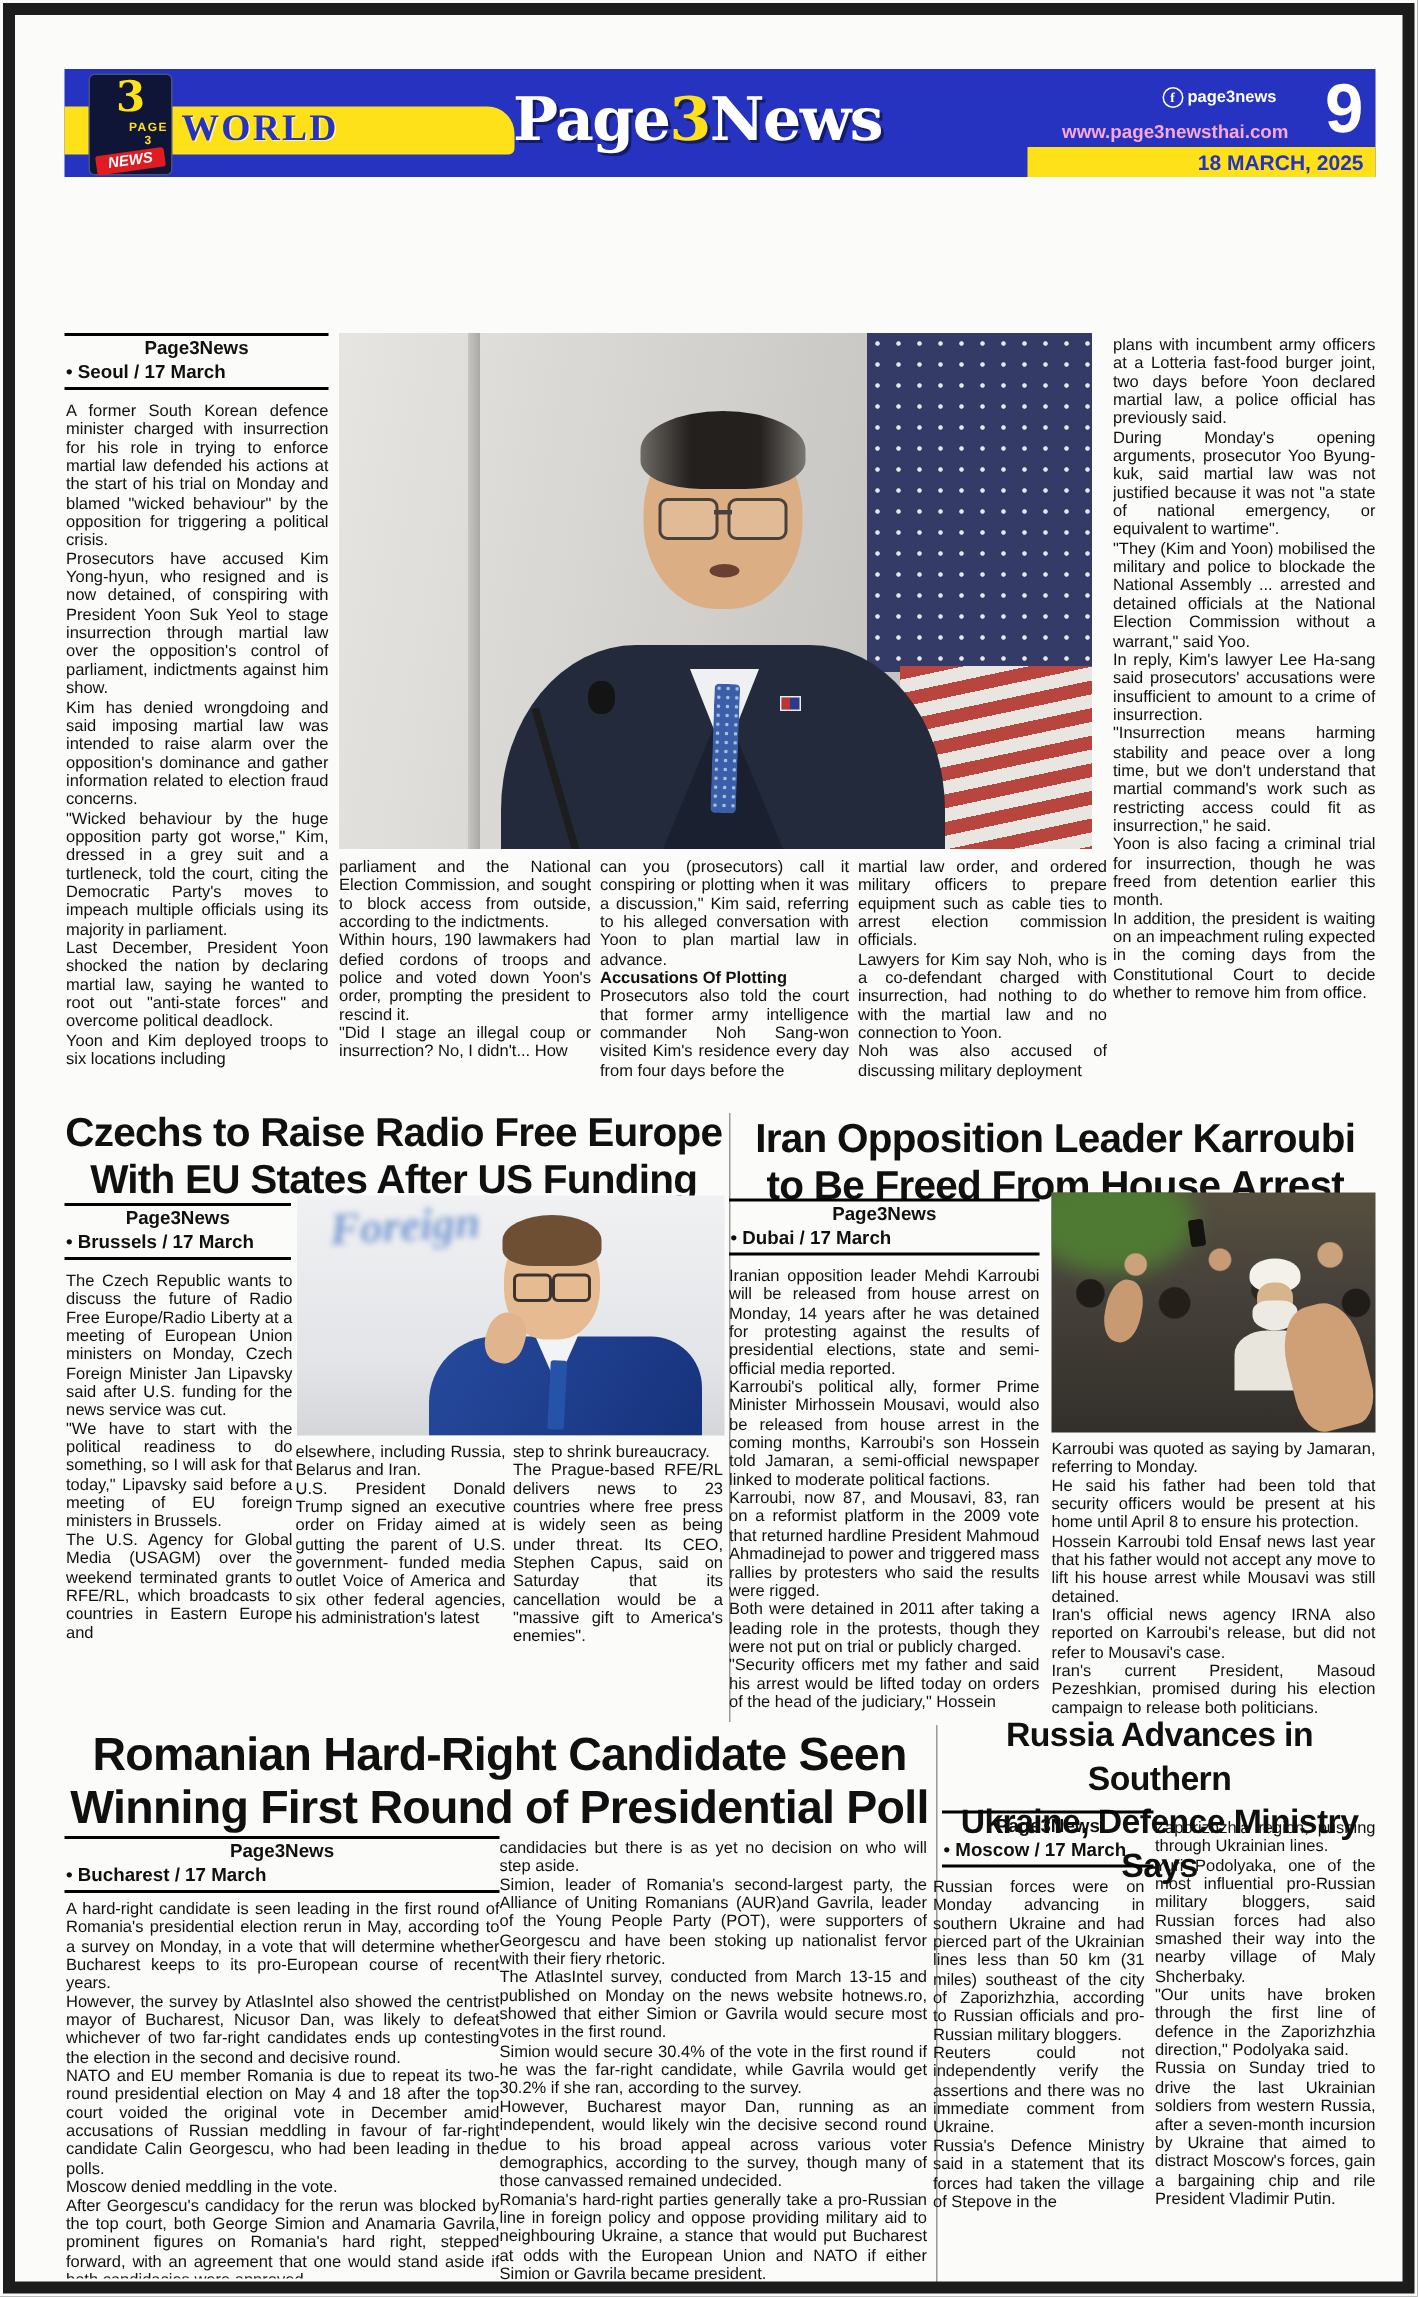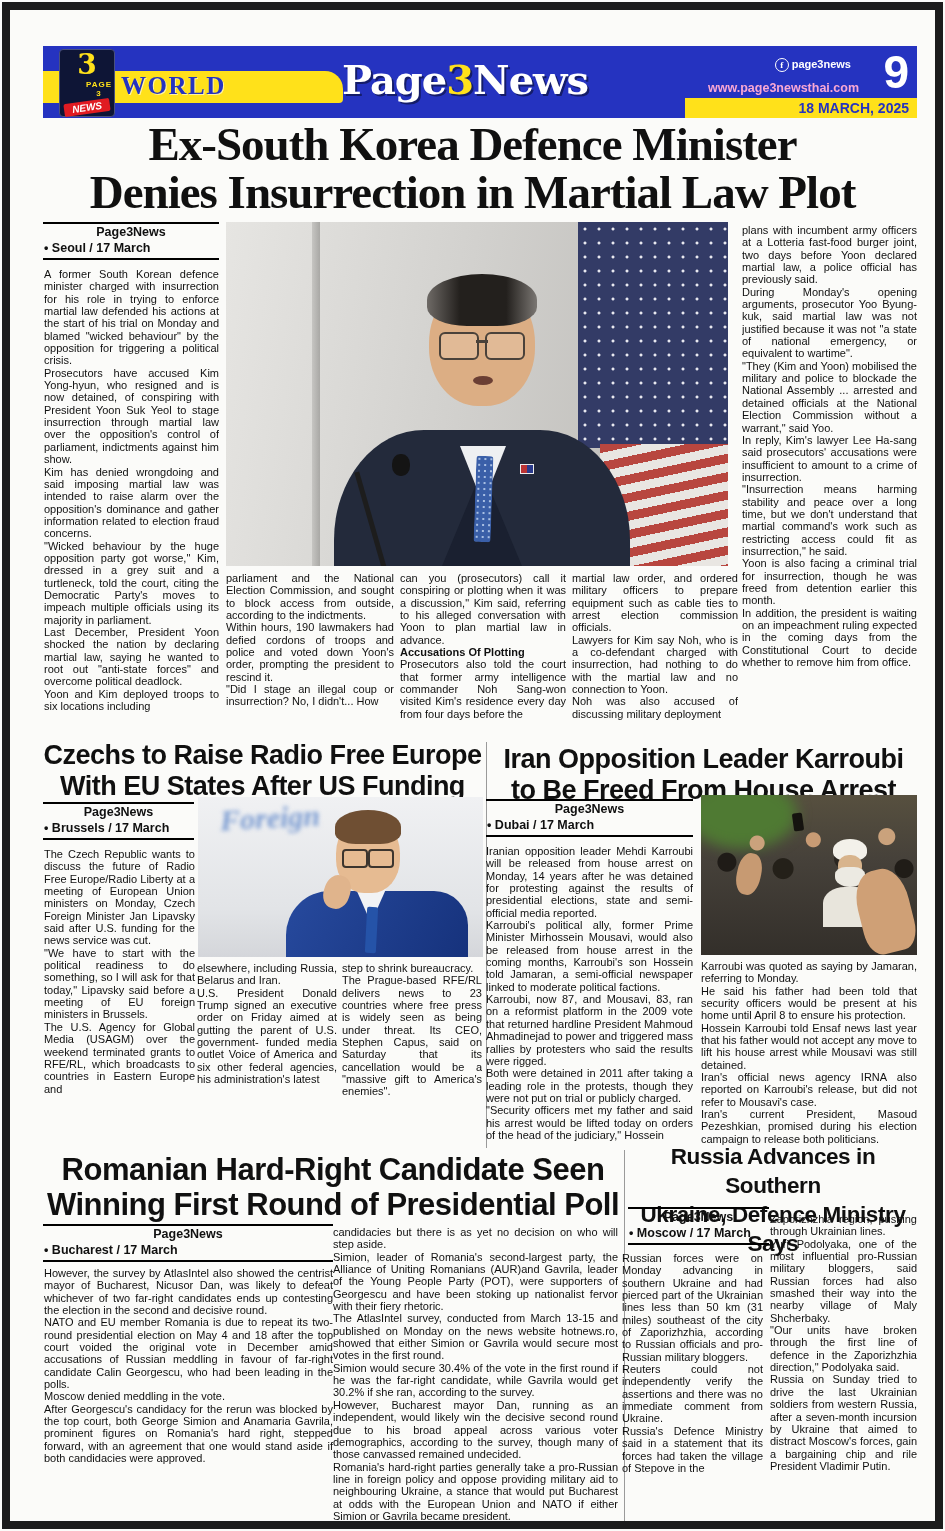--- a/index.html
+++ b/index.html
@@ -130,24 +130,20 @@
       <div class="mh-logo-news">NEWS</div>
     </div>
     <div class="mh-section">WORLD</div>
     <div class="mh-title"><span>Page</span><span class="t3">3</span><span>News</span></div>
     <div class="mh-social"><span class="fb">f</span><span>page3news</span></div>
     <div class="mh-site">www.page3newsthai.com</div>
     <div class="mh-num">9</div>
     <div class="mh-date">18 MARCH, 2025</div>
   </header>
 
-  <h1 class="hl lead-hl">
-    <span>Ex-South Korea Defence Minister</span>
-    <span>Denies Insurrection in Martial Law Plot</span>
-  </h1>
   <div class="byline bl-lead">
     <div class="src">Page3News</div>
     <div class="dl">•   Seoul   /  17  March</div>
   </div>
 
   <div class="photo lead-photo">
     <div class="lp-doorline"></div>
     <div class="lp-flag-stars"></div>
     <div class="lp-flag-stripes"></div>
     <div class="lp-suit"></div>
@@ -271,20 +267,21 @@
 
   <h2 class="hl ro-hl">
     <span>Romanian Hard-Right Candidate Seen</span>
     <span>Winning First Round of Presidential Poll</span>
   </h2>
   <div class="byline bl-ro">
     <div class="src">Page3News</div>
     <div class="dl">•  Bucharest  /  17  March</div>
   </div>
   <div class="col ro1">
+      <p>A hard-right candidate is seen leading in the first round of Romania's presidential election rerun in May, according to a survey on Monday, in a vote that will determine whether Bucharest keeps to its pro-European course of recent years.</p>
       <p>However, the survey by AtlasIntel also showed the centrist mayor of Bucharest, Nicusor Dan, was likely to defeat whichever of two far-right candidates ends up contesting the election in the second and decisive round.</p>
       <p>NATO and EU member Romania is due to repeat its two-round presidential election on May 4 and 18 after the top court voided the original vote in December amid accusations of Russian meddling in favour of far-right candidate Calin Georgescu, who had been leading in the polls.</p>
       <p>Moscow denied meddling in the vote.</p>
       <p>After Georgescu's candidacy for the rerun was blocked by the top court, both George Simion and Anamaria Gavrila, prominent figures on Romania's hard right, stepped forward, with an agreement that one would stand aside if both candidacies were approved.</p>
     </div>
   <div class="col ro2">
       <p>candidacies but there is as yet no decision on who will step aside.</p>
       <p>Simion, leader of Romania's second-largest party, the Alliance of Uniting Romanians (AUR)and Gavrila, leader of the Young People Party (POT), were supporters of Georgescu and have been stoking up nationalist fervor with their fiery rhetoric.</p>
       <p>The AtlasIntel survey, conducted from March 13-15 and published on Monday on the news website hotnews.ro, showed that either Simion or Gavrila would secure most votes in the first round.</p>
       <p>Simion would secure 30.4% of the vote in the first round if he was the far-right candidate, while Gavrila would get 30.2% if she ran, according to the survey.</p>

